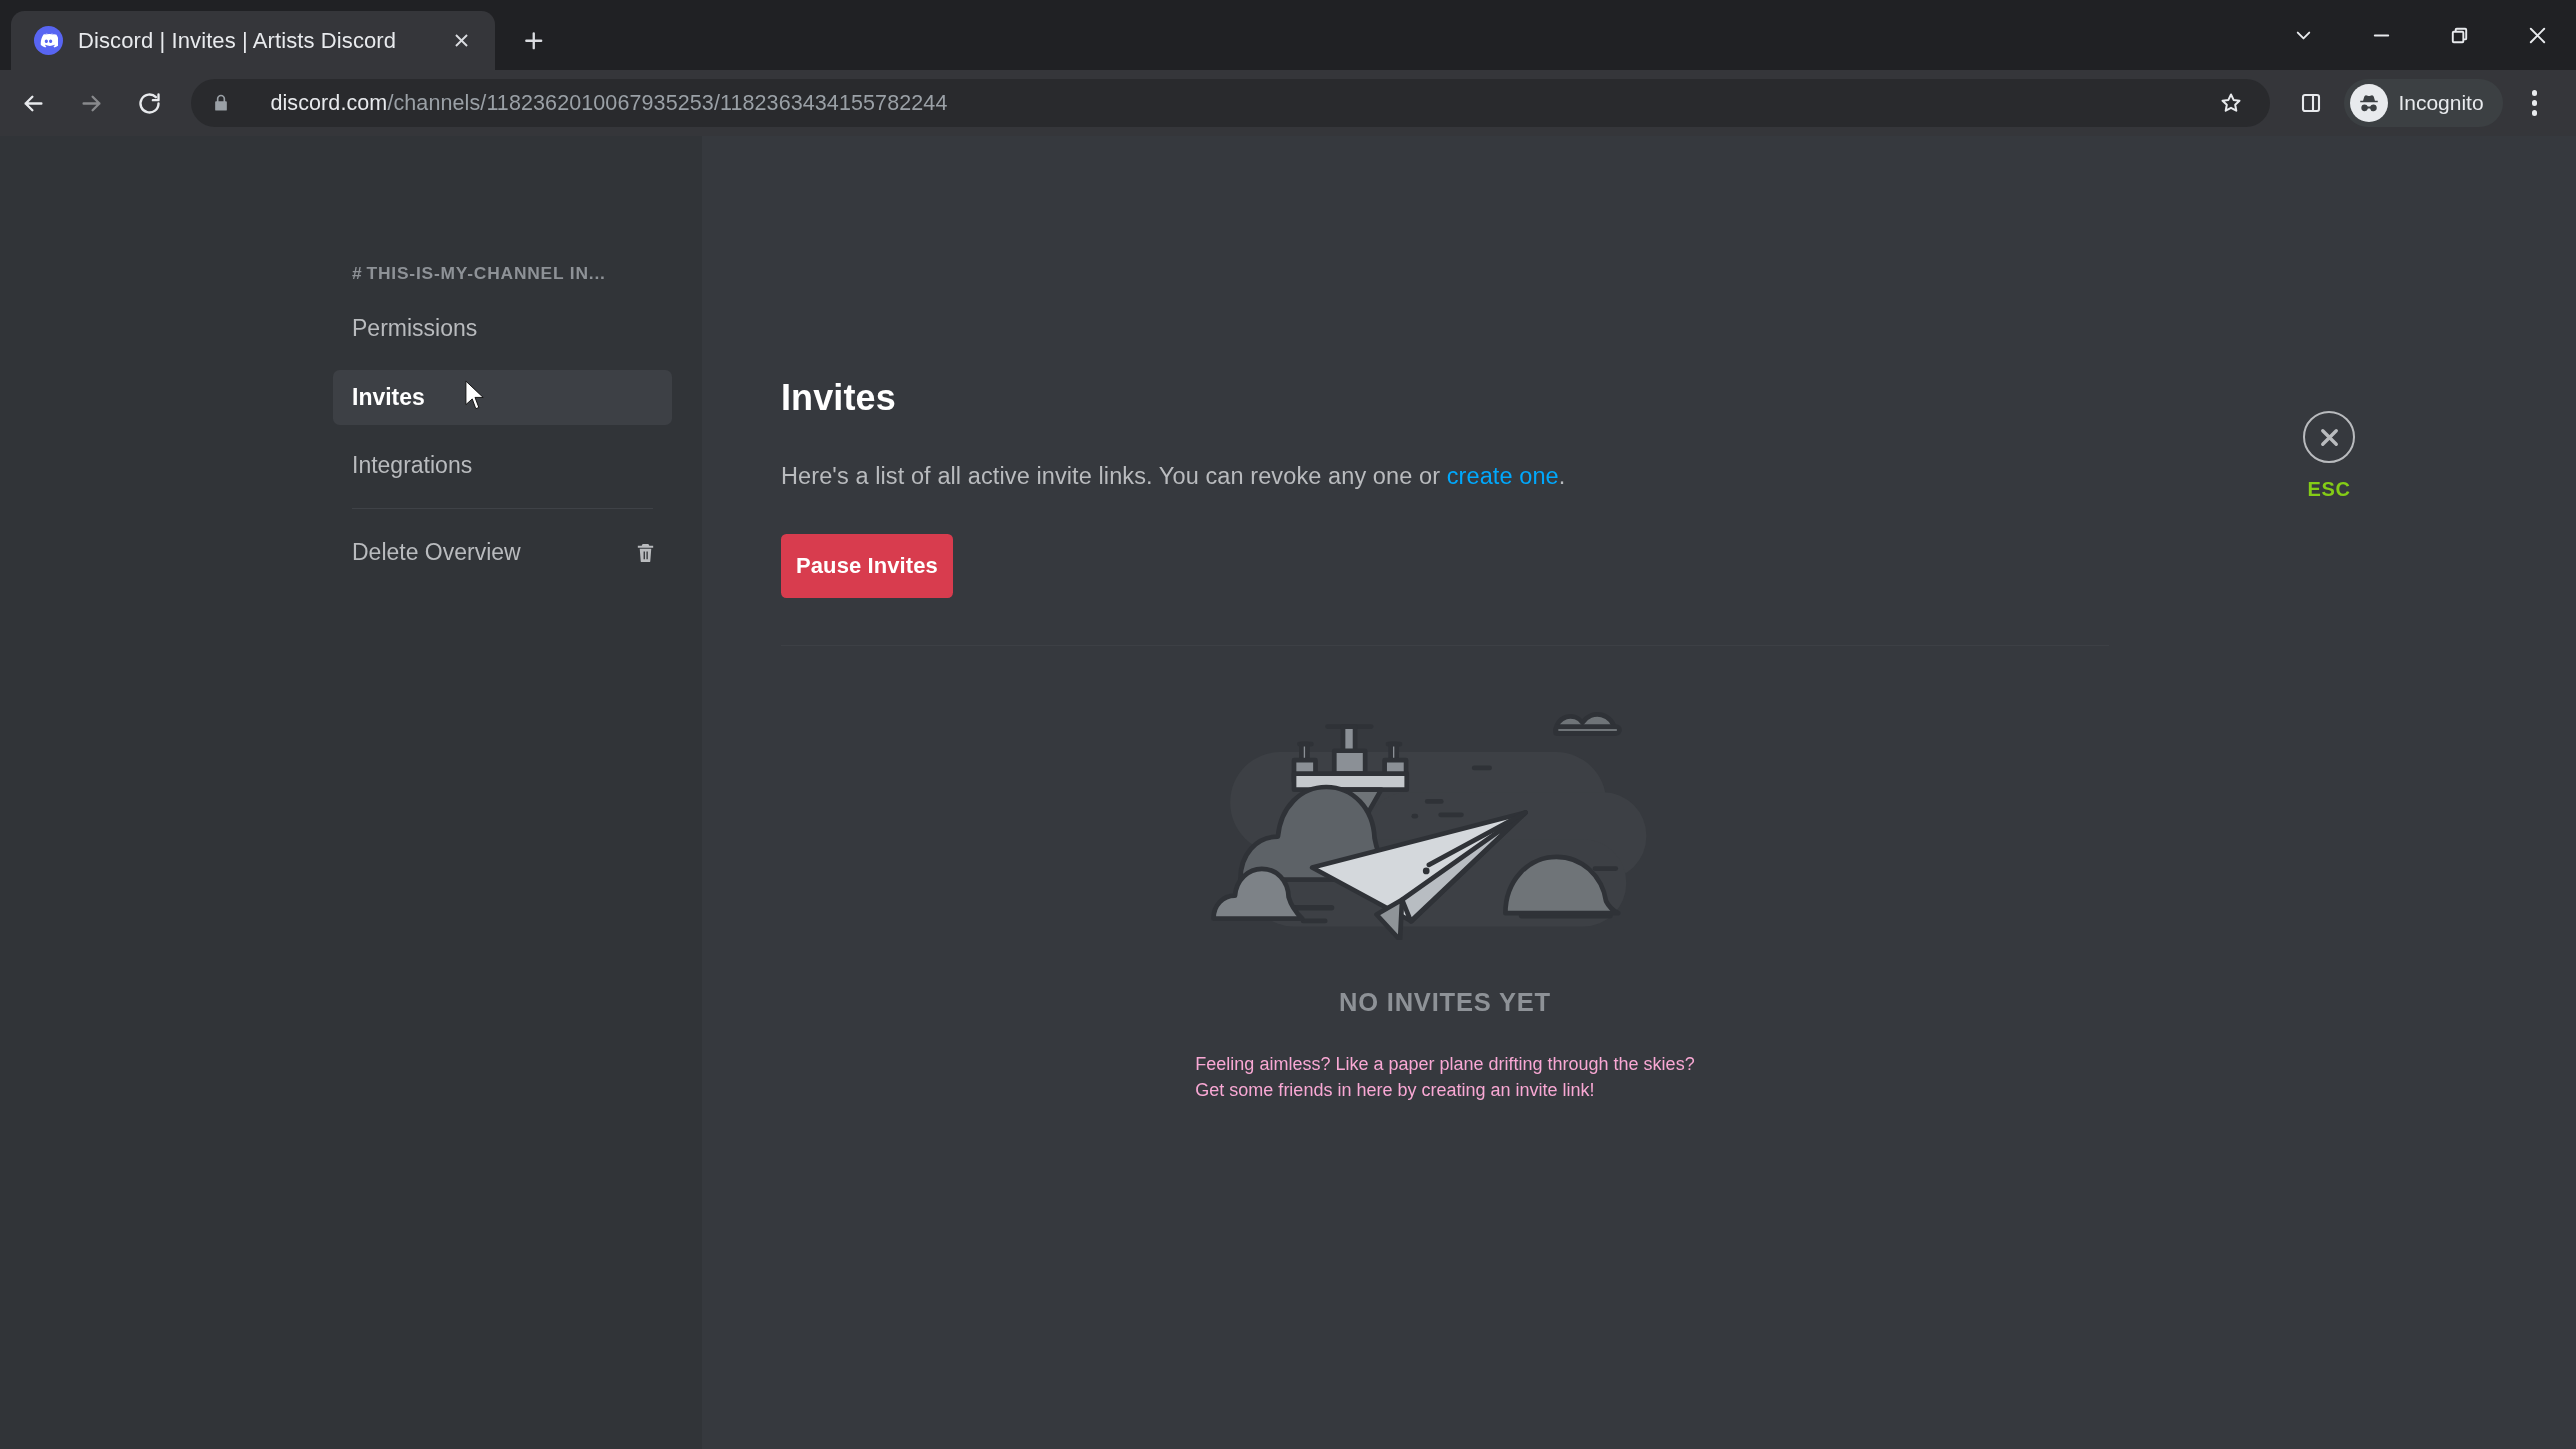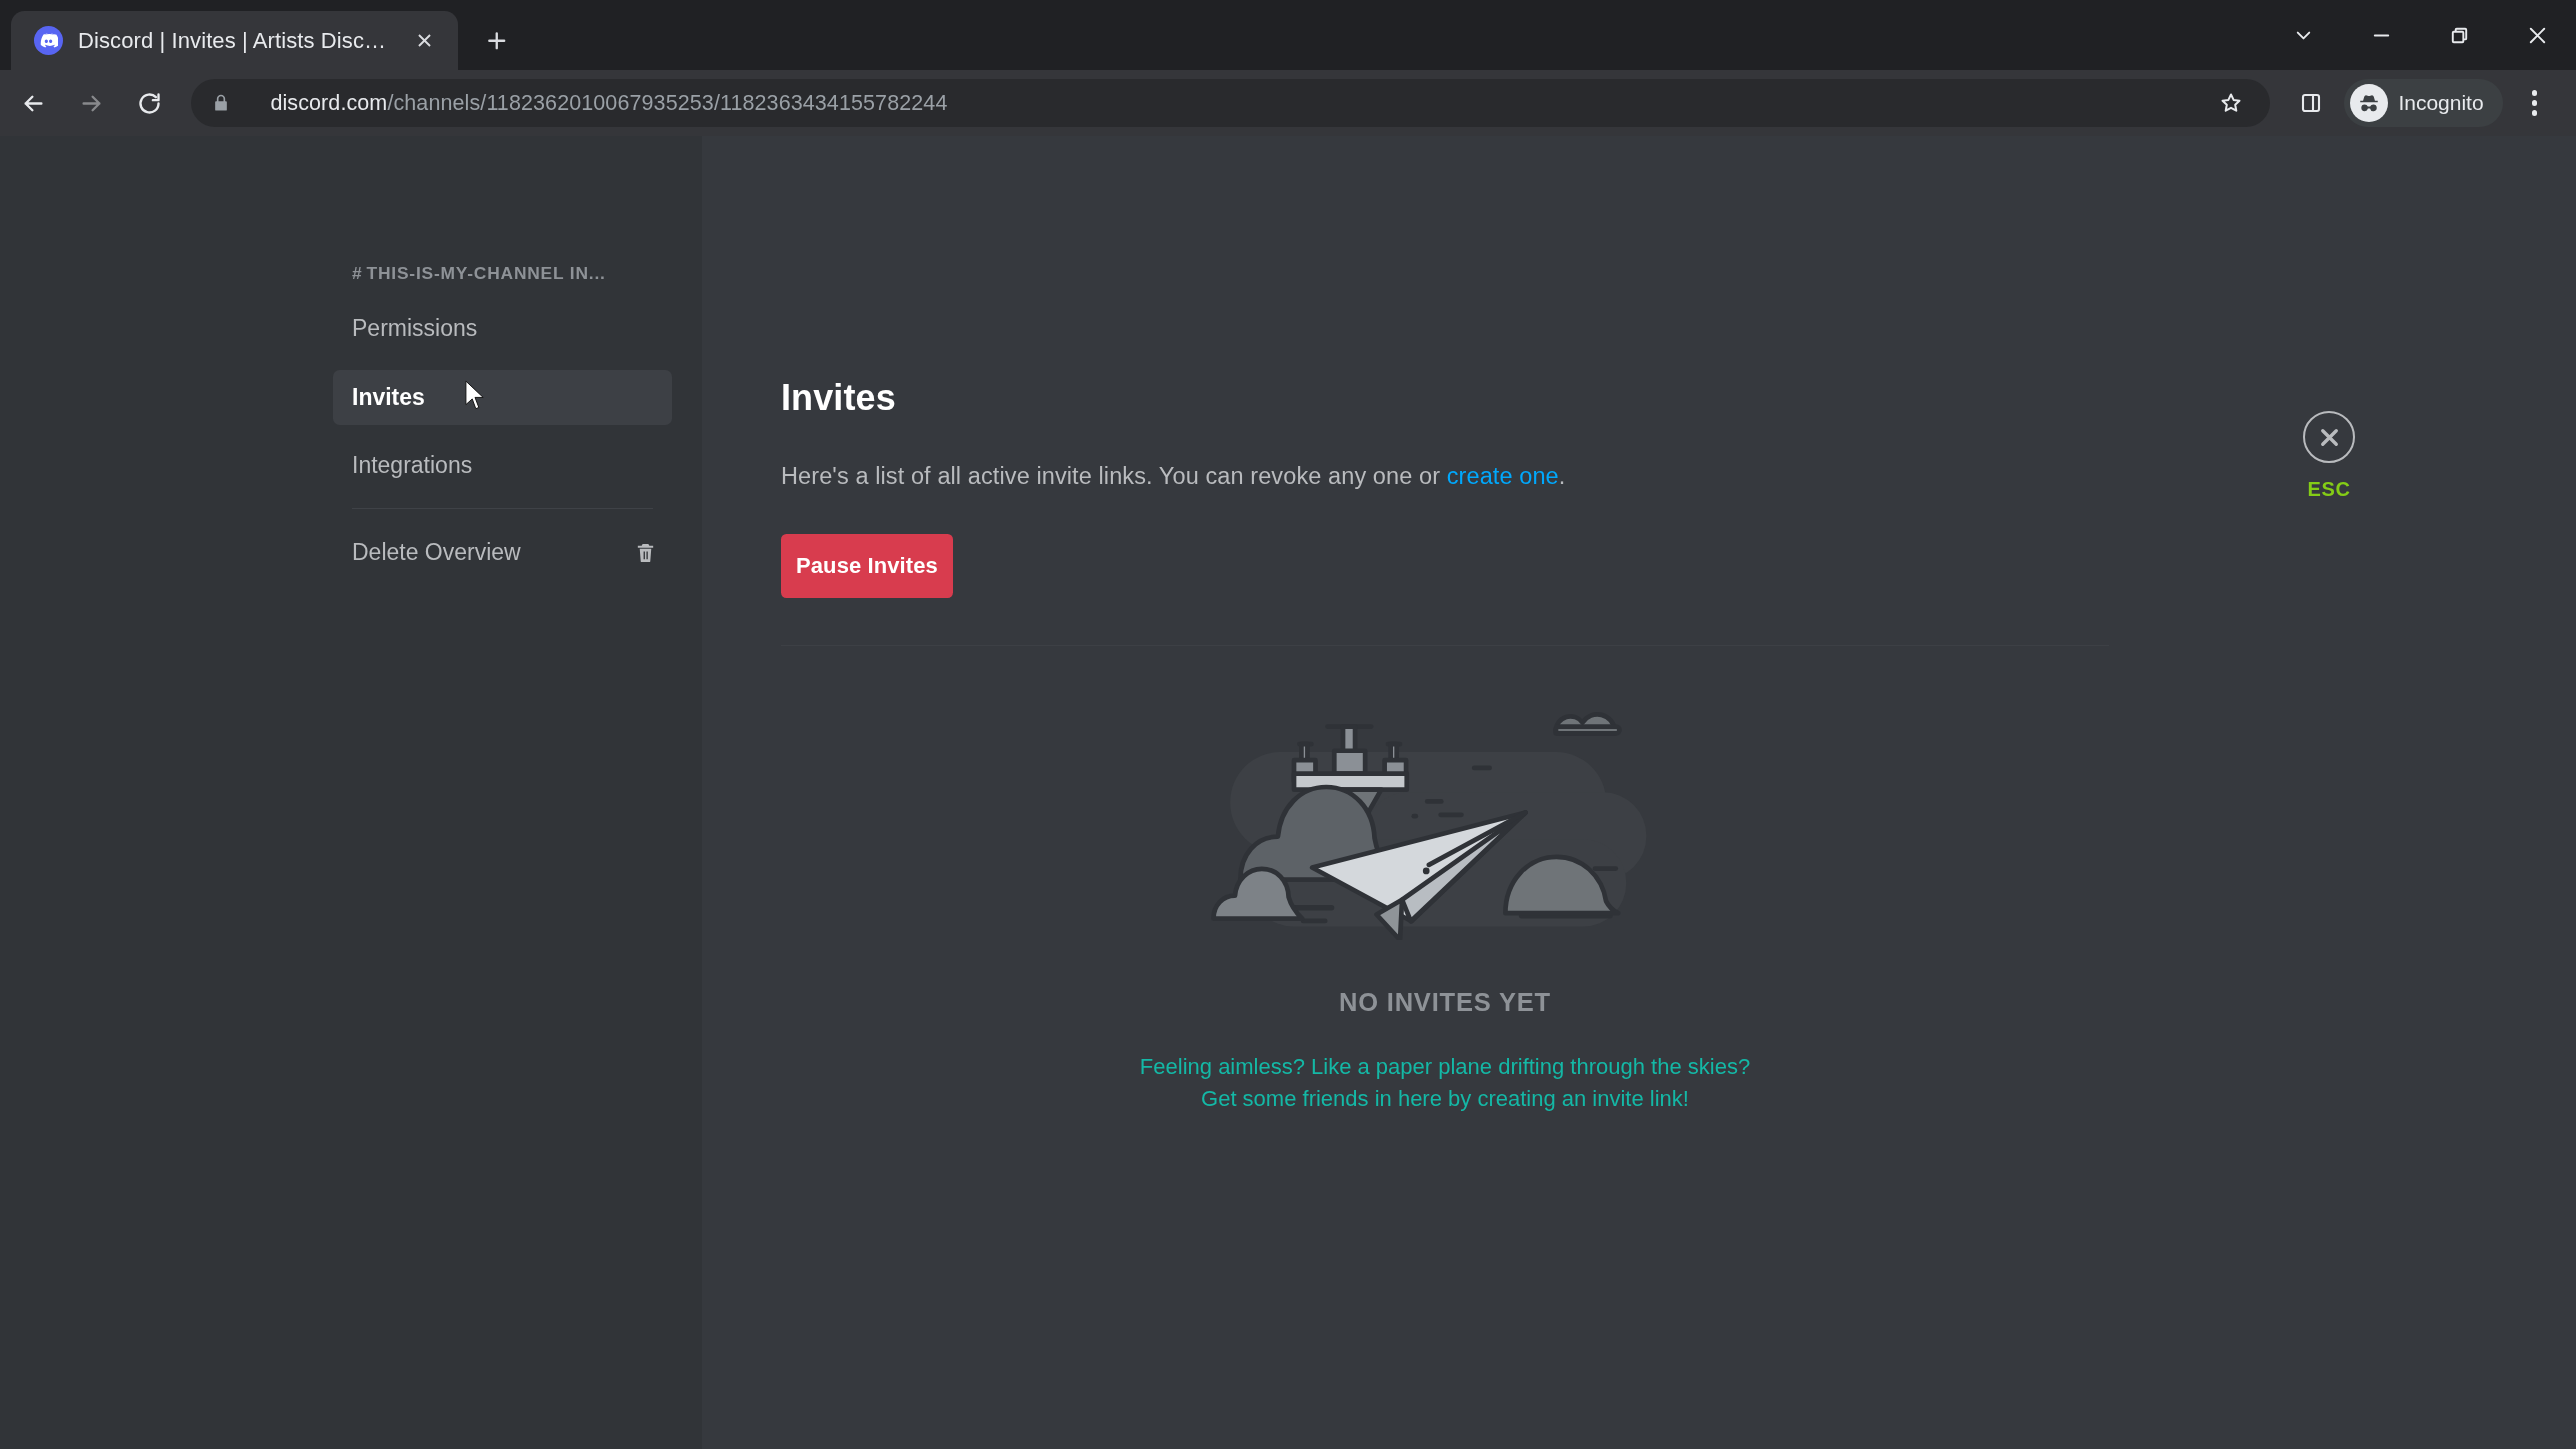--- a/index.html
+++ b/index.html
@@ -17,21 +17,21 @@
     height: 70px;
     background: #202124;
     display: flex;
     align-items: flex-end;
     padding-left: 10.7px;
     position: relative;
     flex: 0 0 70px;
   }
   .tab {
     height: 59px;
-    width: 447px;
+    width: 484px;
     background: #35363a;
     border-radius: 13.4px 13.4px 0 0;
     display: flex;
     align-items: center;
     padding: 0 17.4px 0 23px;
     gap: 14.8px;
   }
   .tab-favicon {
     width: 29.5px; height: 29.5px; border-radius: 50%;
     background: #5865f2;
@@ -245,24 +245,24 @@
   }
   .empty-illu { width: 510px; height: 255px; display:block; }
   .empty-title {
     color: #8e9297;
     font-size: 25.5px;
     font-weight: bold;
     letter-spacing: 0.8px;
     margin-top: 48px;
   }
   .empty-sub {
-    color: #14b8a6;
-    font-size: 22px;
+    color: #f9a8d4;
+    font-size: 18px;
     line-height: 1.45;
-    text-align: center;
+    text-align: left;
     margin-top: 34px;
   }
 
   .esc-wrap {
     position: absolute;
     top: 275px;
     right: 221px;
     display: flex; flex-direction: column; align-items: center;
   }
   .esc-circle {

